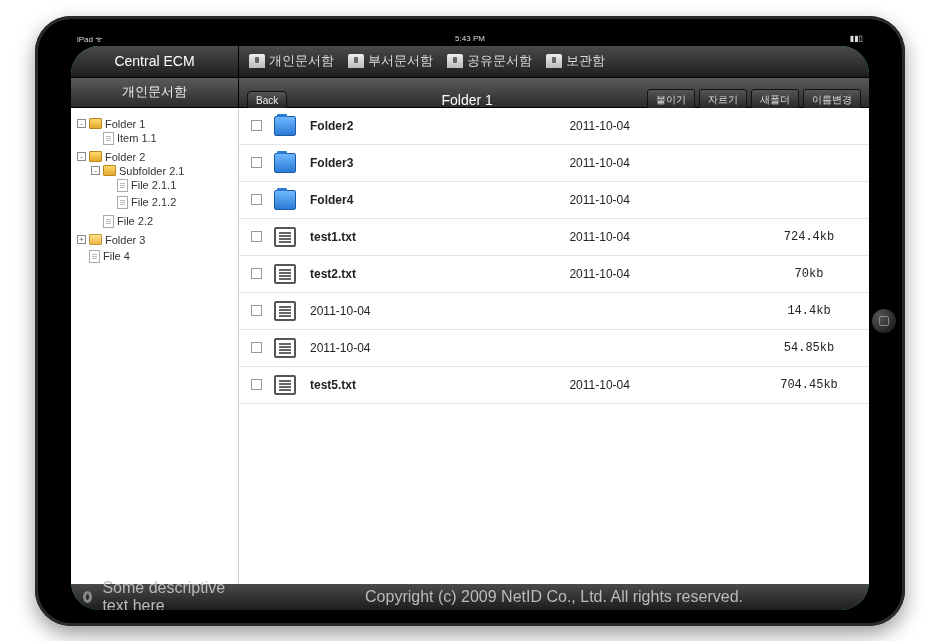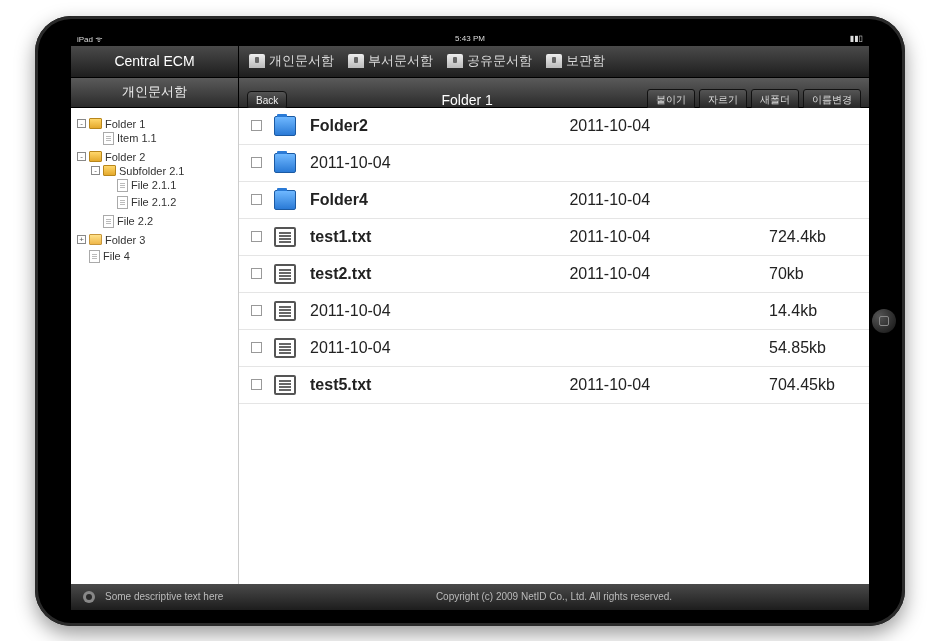--- a/index.html
+++ b/index.html
@@ -50,20 +50,21 @@
   padding: 0 6px;
   gap: 26px;
 }
 .statusbar .center { position: absolute; left: 50%; transform: translateX(-50%); }
 .app {
   flex: 1;
   display: flex;
   flex-direction: column;
   background: #22c55e;
   overflow: hidden;
+  border-radius: 28px;
 }
 .topbar {
   height: 32px;
   display: flex;
   background: linear-gradient(#4a4a4a, #1e1e1e);
   border-bottom: 1px solid #000;
 }
 .brand {
   width: 168px;
   color: #fff;
@@ -170,21 +171,21 @@
   width: 11px; height: 13px; background: #fff; border: 1px solid #aaa; position: relative;
 }
 .ticon.file::after { content: ""; position: absolute; top: 3px; left: 2px; right: 2px; height: 1px; background: #bbb; box-shadow: 0 2px 0 #bbb, 0 4px 0 #bbb; }
 .content {
   flex: 1; background: #fff; overflow-y: auto;
 }
 .listrow {
   display: flex; align-items: center;
   padding: 8px 20px 8px 12px;
   border-bottom: 1px solid #e5e5e5;
-  font-size: 16px;
+  font-size: 12px;
   color: #222;
 }
 .listrow .chk {
   width: 11px; height: 11px; border: 1px solid #999; background: #fff; margin-right: 12px;
 }
 .listrow .ficon {
   width: 22px; height: 20px; margin-right: 14px; position: relative;
 }
 .ficon.type-folder {
   background: linear-gradient(#6fb8ff,#2a7ad6);
@@ -197,28 +198,28 @@
 }
 .ficon.type-file {
   background: #fff; border: 2px solid #555; border-radius: 2px;
 }
 .ficon.type-file::after {
   content: ""; position: absolute; top: 3px; left: 3px; right: 3px; height: 2px; background: #666;
   box-shadow: 0 3px 0 #666, 0 6px 0 #666, 0 9px 0 #666;
 }
 .listrow .name { flex: 1.3; font-weight: bold; }
 .listrow .date { flex: 1; }
-.listrow .size { width: 80px; text-align: left; }
+.listrow .size { width: 80px; text-align: center; font-family: Liberation Mono, monospace; }
 .footer {
   height: 26px;
   background: linear-gradient(#4a4a4a,#1d1d1d);
   display: flex; align-items: center;
   padding: 0 12px;
   color: #bbb;
-  font-size: 10px;
+  font-size: 16px;
 }
 .footer .gear {
   width: 12px; height: 12px; margin-right: 10px; position: relative;
   border-radius: 50%; background: #888;
 }
 .footer .gear::after {
   content: ""; position: absolute; inset: 3px; border-radius: 50%; background: #2a2a2a;
 }
 .footer .left { width: 168px; display: flex; align-items: center; }
 .footer .center { flex: 1; text-align: center; }
@@ -350,20 +351,21 @@
             <div class="listrow">
               <span class="chk"></span>
               <span class="ficon type-folder"></span>
               <span class="name">Folder2</span>
               <span class="date">2011-10-04</span>
               <span class="size"></span>
             </div>
             <div class="listrow">
               <span class="chk"></span>
               <span class="ficon type-folder"></span>
+              <span class="name">Folder3</span>
               <span class="date">2011-10-04</span>
               <span class="size"></span>
             </div>
             <div class="listrow">
               <span class="chk"></span>
               <span class="ficon type-folder"></span>
               <span class="name">Folder4</span>
               <span class="date">2011-10-04</span>
               <span class="size"></span>
             </div>

